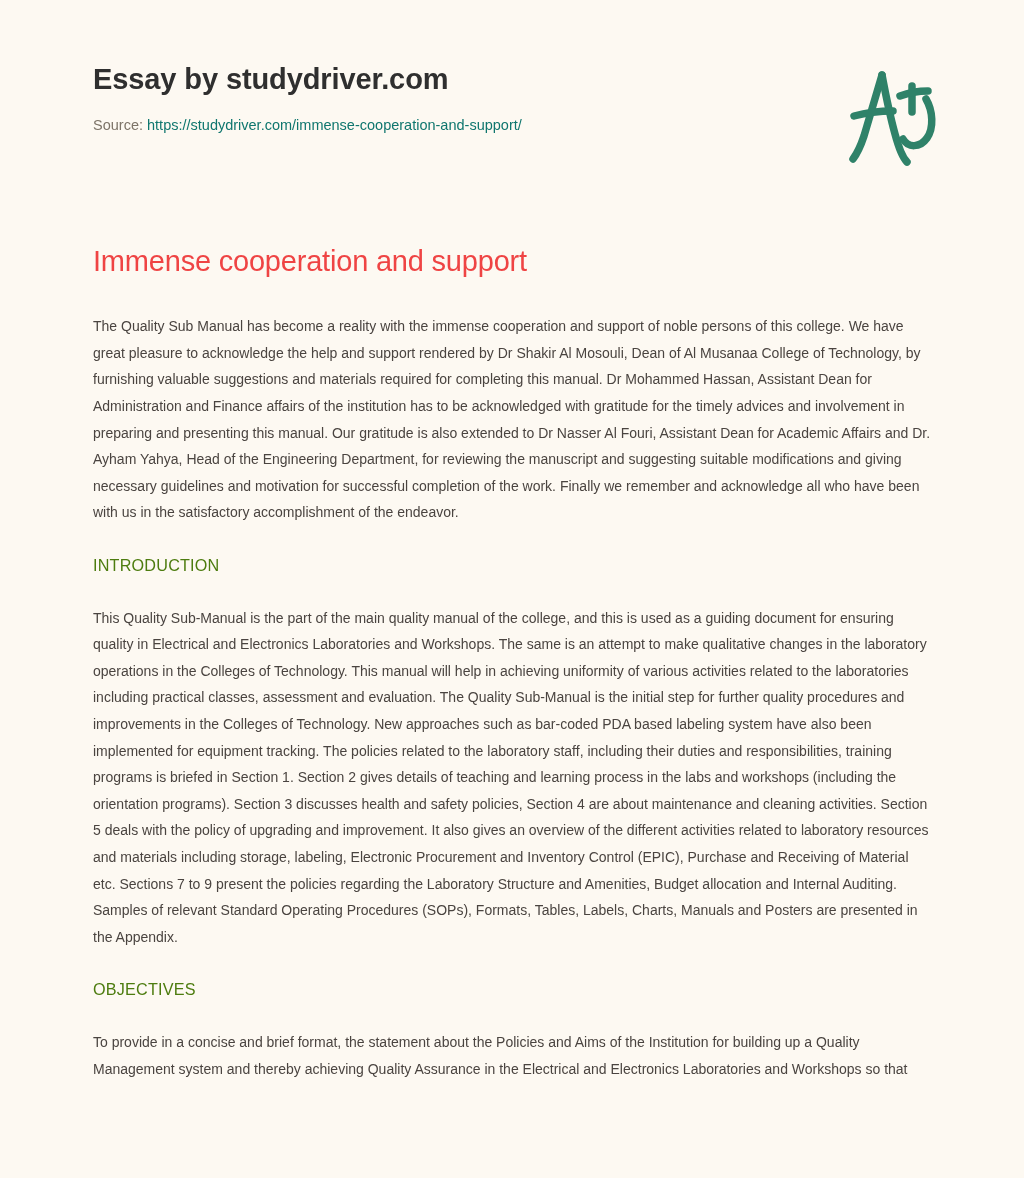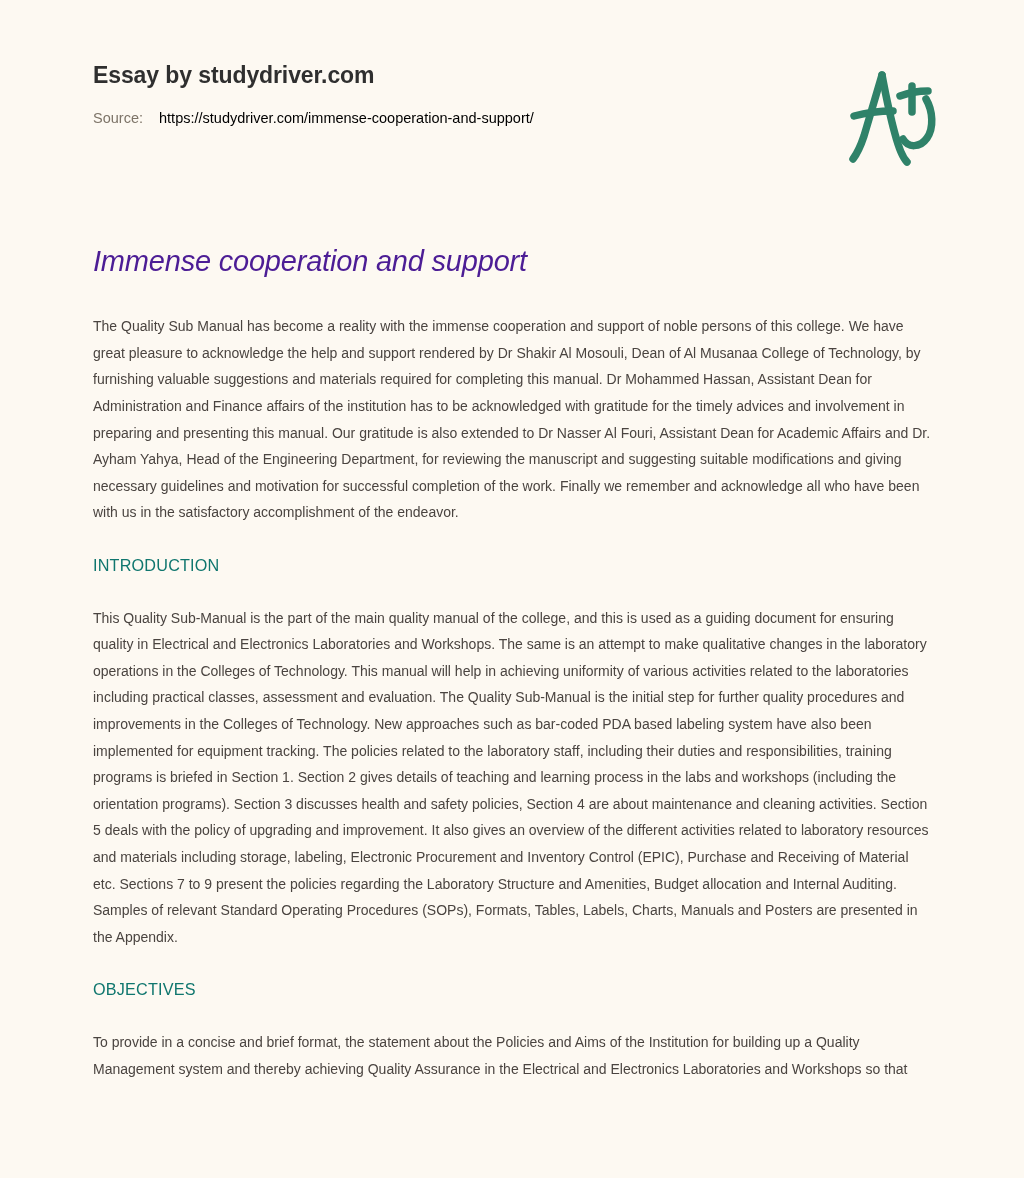--- a/index.html
+++ b/index.html
@@ -29,42 +29,41 @@
     width: 1024px;
     height: 200px;
   }
   .brand-block {
     position: absolute;
     left: 93px;
     top: 62px;
     width: 640px;
   }
   .brand-title {
-    font-size: 23px;
+    font-size: 29px;
     font-weight: bold;
     color: #2f2f2f;
     letter-spacing: -0.1px;
     line-height: 1.2;
     margin: 0;
   }
   .source-line {
     margin-top: 18px;
     font-size: 14.5px;
     color: #7d7468;
     line-height: 1.4;
     white-space: nowrap;
   }
   .source-label {
     color: #7d7468;
     text-align: right;
   }
   .source-url {
-    color: #000000;
+    color: #0f766e;
     text-decoration: none;
-    margin-left: 12px;
   }
   .logo {
     position: absolute;
     right: 60px;
     top: 58px;
     width: 130px;
     height: 120px;
   }
   .logo svg {
     display: block;
@@ -75,37 +74,36 @@
   
   .article {
     position: absolute;
     left: 93px;
     top: 243px;
     width: 838px;
   }
   .article-title {
     font-size: 29px;
     font-weight: normal;
-    color: #4c1d95;
+    color: #ef4444;
     margin: 0 0 34px 0;
     line-height: 1.25;
     letter-spacing: -0.2px;
-    font-style: italic;
   }
   .para {
     font-size: 14px;
     line-height: 26.6px;
     color: #4a4440;
     margin: 0 0 26px 0;
     text-align: left;
   }
   .section-head {
     font-size: 16.2px;
     line-height: 26.6px;
-    color: #0f766e;
+    color: #4d7c0f;
     margin: 0 0 26px 0;
     letter-spacing: 0.2px;
   }
 </style>
 </head>
 <body>
 
 <div class="page">
 
   <div class="header">

